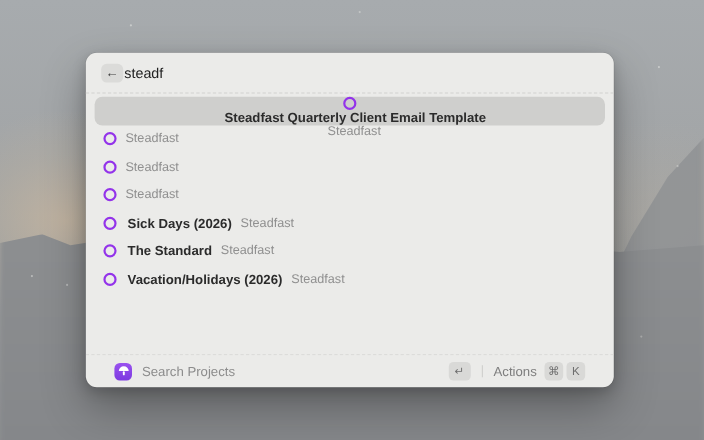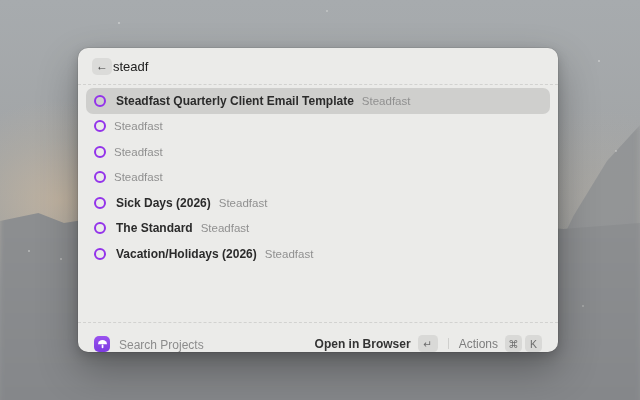--- a/index.html
+++ b/index.html
@@ -28,28 +28,28 @@
   .search-header { height:37px; display:flex; align-items:center; padding:0 14px;
     border-bottom:1px dashed #d2d2d0; }
   .back-btn { width:20px; height:17px; background:#dbdbd9; border-radius:5px;
     display:flex; align-items:center; justify-content:center;
     color:#3c3c3c; font-size:12px; line-height:1; cursor:pointer; }
   .query { margin-left:1px; font-size:13px; font-weight:500; color:#202020; }
 
   
   .results { padding:3px 8px 0 8px; }
   .row { height:25.5px; display:flex; align-items:center; padding:0 8px; border-radius:7px; }
-  .row.selected { background:#cfcfcd; }
+  .row.selected { background:#cfcfcd;flex-direction:column; }
   .ring { width:12px; height:12px; border-radius:50%; border:2.5px solid #9333ea; flex:0 0 auto; background:transparent; }
   .row-title { margin-left:10px; font-size:12px; font-weight:700; color:#2b2b2b; white-space:nowrap; }
   .row-sub { margin-left:8px; font-size:11.5px; color:#909090; white-space:nowrap; }
 
   
   .footer { position:absolute; left:0; right:0; bottom:0; height:30px;
-    border-top:1px dashed #d2d2d0; display:flex; align-items:flex-end; padding:0 16px;
+    border-top:1px dashed #d2d2d0; display:flex; align-items:center; padding:0 26px;
     border-radius:0 0 10px 10px; }
   .app-icon { width:16px; height:16px; border-radius:5px;
     background:linear-gradient(180deg,#9a52ef,#7c3ae0); display:flex; align-items:center; justify-content:center; }
   .footer-app-name { margin-left:9px; font-size:12px; color:#8c8c8c; }
   .footer-right { margin-left:auto; display:flex; align-items:center; gap:7px; }
   .primary-label { font-size:12px; font-weight:700; color:#333; }
   .keycap { min-width:17px; height:17px; padding:0 3px; background:#d9d9d7; border-radius:4.5px;
     display:flex; align-items:center; justify-content:center;
     font-size:10.5px; color:#6e6e6e; font-weight:500; }
   .keycap.wide { width:20px; }
@@ -126,21 +126,20 @@
 
   <div class="footer">
     <div class="app-icon">
       <svg width="11" height="11" viewBox="0 0 11 11">
         <path d="M1 5.2 a4.5 4.2 0 0 1 9 0 z" fill="#ffffff"></path>
         <rect x="4.7" y="5.6" width="1.7" height="3.6" rx="0.8" fill="#ffffff"></rect>
       </svg>
     </div>
     <div class="footer-app-name">Search Projects</div>
     <div class="footer-right">
-      <span class="primary-label">Open in Browser</span>
       <span class="keycap wide">↵</span>
       <span class="vsep"></span>
       <span class="actions-label">Actions</span>
       <span class="key-pair">
         <span class="keycap">⌘</span>
         <span class="keycap">K</span>
       </span>
     </div>
   </div>
 </div>

